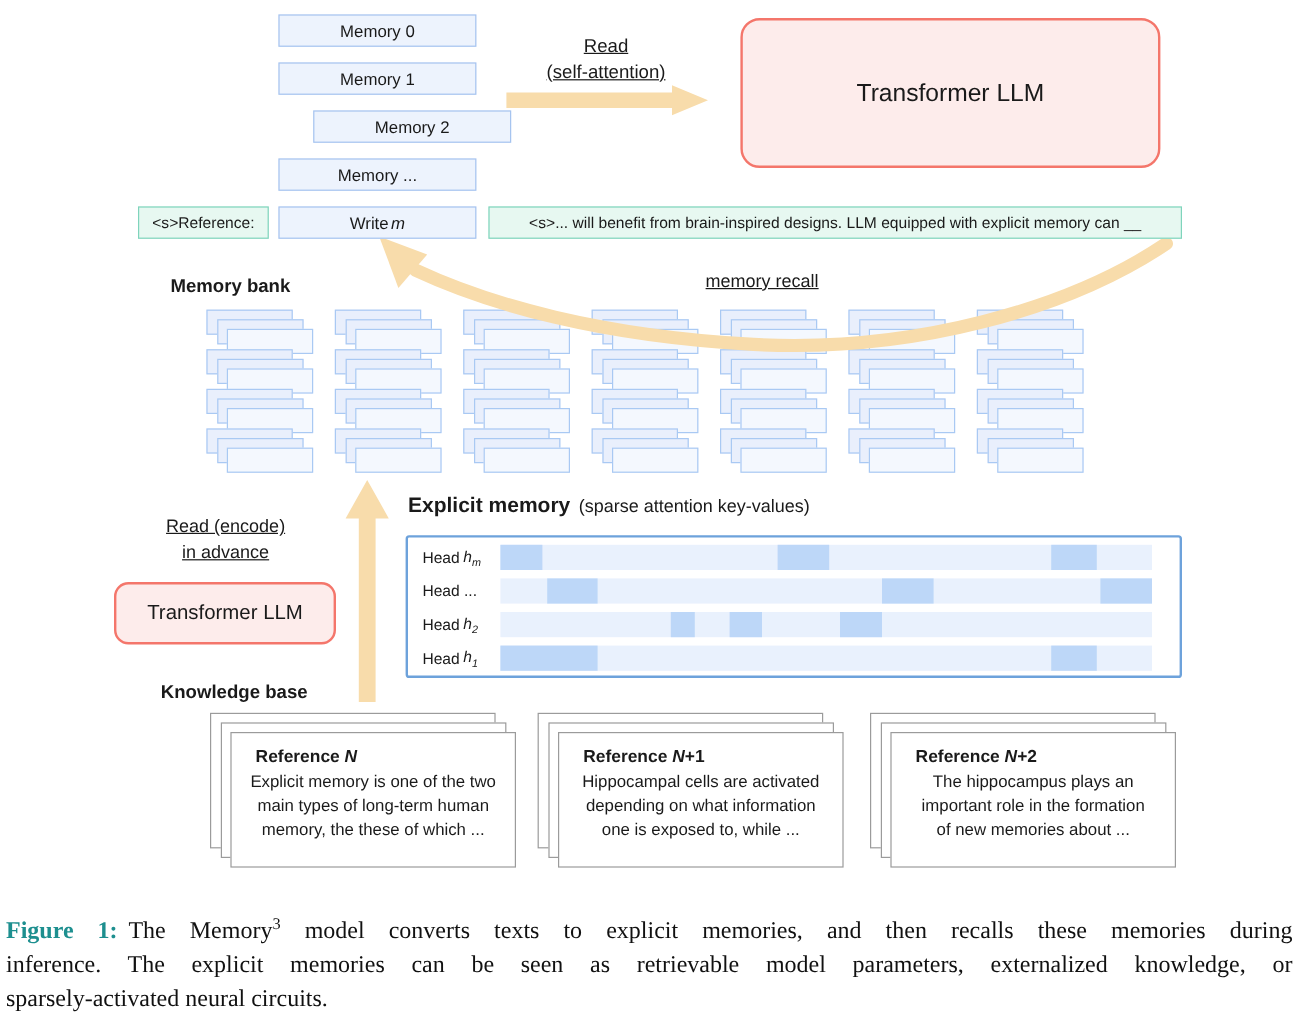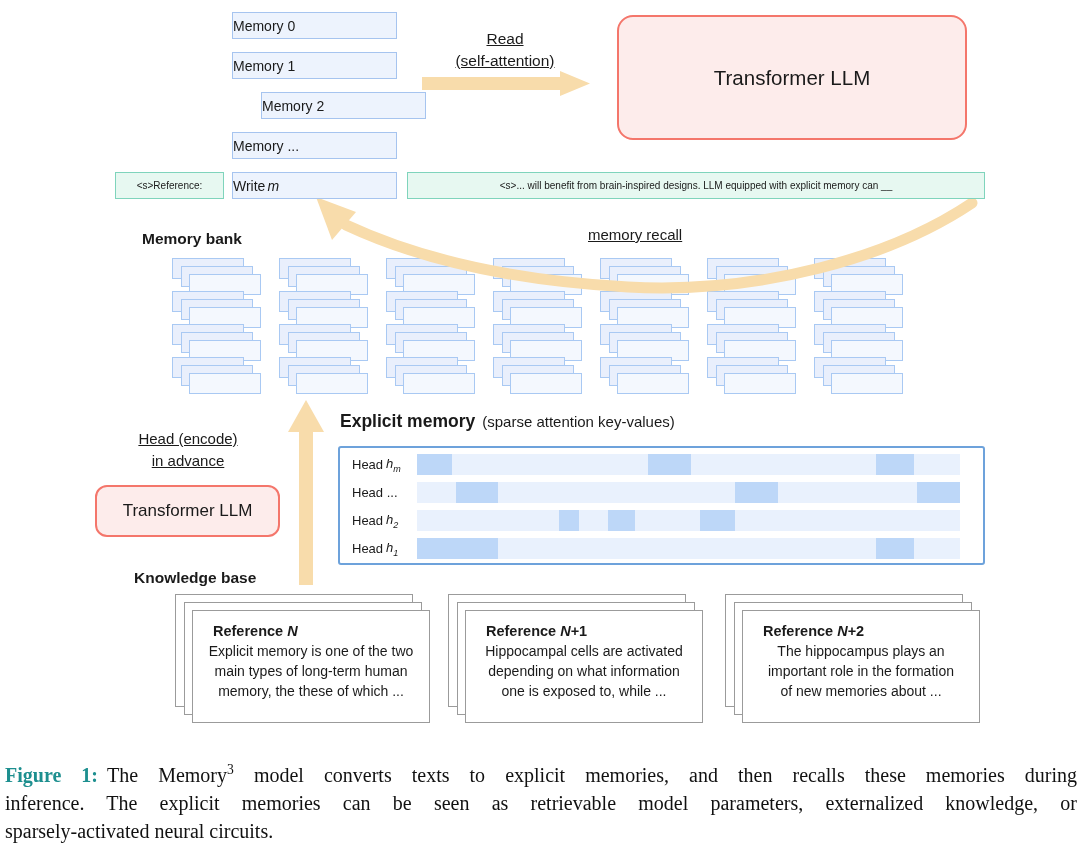--- a/index.html
+++ b/index.html
@@ -3,26 +3,26 @@
 <meta charset="utf-8">
 <style>
   html,body{margin:0;padding:0;background:#fff;}
   .canvas{position:relative;width:1080px;height:845px;background:#fff;
           font-family:"Liberation Sans",sans-serif;color:#1a1a1a;overflow:hidden;}
   .canvas .abs{position:absolute;}
   svg.arrows{position:absolute;left:0;top:0;pointer-events:none;}
 
   .mem-box{position:absolute;left:232px;width:165px;height:27px;box-sizing:border-box;
            background:var(--box-blue-fill);border:1.5px solid var(--box-blue-border);
-           display:flex;align-items:center;justify-content:flex-start;font-size:14px;gap:2px;}
+           display:flex;align-items:center;justify-content:center;font-size:14px;gap:2px;}
   .mem-box i{font-style:italic;}
 
   .token-green{position:absolute;top:172px;height:27px;box-sizing:border-box;
            background:var(--green-fill);border:1.5px solid var(--green-border);
-           display:flex;align-items:center;justify-content:center;font-size:10px;white-space:nowrap;}
+           display:flex;align-items:center;justify-content:center;font-size:13px;white-space:nowrap;}
 
   .pink-box{box-sizing:border-box;background:var(--pink-fill);border:2.5px solid var(--pink-border);
            display:flex;align-items:center;justify-content:center;}
 
   .lbl-bold{font-weight:bold;font-size:15.5px;}
   .lbl{font-size:15px;text-decoration:underline;}
   .center2{text-align:center;line-height:22px;}
 
   .bank-cluster{position:absolute;width:92px;height:40px;}
   .bank-rect{position:absolute;width:72px;height:21px;box-sizing:border-box;
@@ -239,21 +239,21 @@
     <span>&lt;s&gt;Reference:</span>
   </div>
   <div class="token-green" style="left:407px;width:578px;">
     <span>&lt;s&gt;... will benefit from brain-inspired designs. LLM equipped with explicit memory can __</span>
   </div>
 
   <div class="abs lbl-bold" style="left:142px;top:230px;">Memory bank</div>
   <div class="abs lbl" style="left:588px;top:226px;">memory recall</div>
 
   <div class="abs lbl center2" style="left:118px;top:428px;width:140px;">
-    <div>Head (encode)</div>
+    <div>Read (encode)</div>
     <div>in advance</div>
   </div>
   <div class="abs pink-box" style="left:95px;top:485px;width:185px;height:52px;border-radius:12px;font-size:17px;">
     <span>Transformer LLM</span>
   </div>
   <div class="abs lbl-bold" style="left:134px;top:569px;">Knowledge base</div>
 
   <div class="em-title">
     <span class="t1">Explicit memory</span>
     <span class="t2">(sparse attention key-values)</span>

